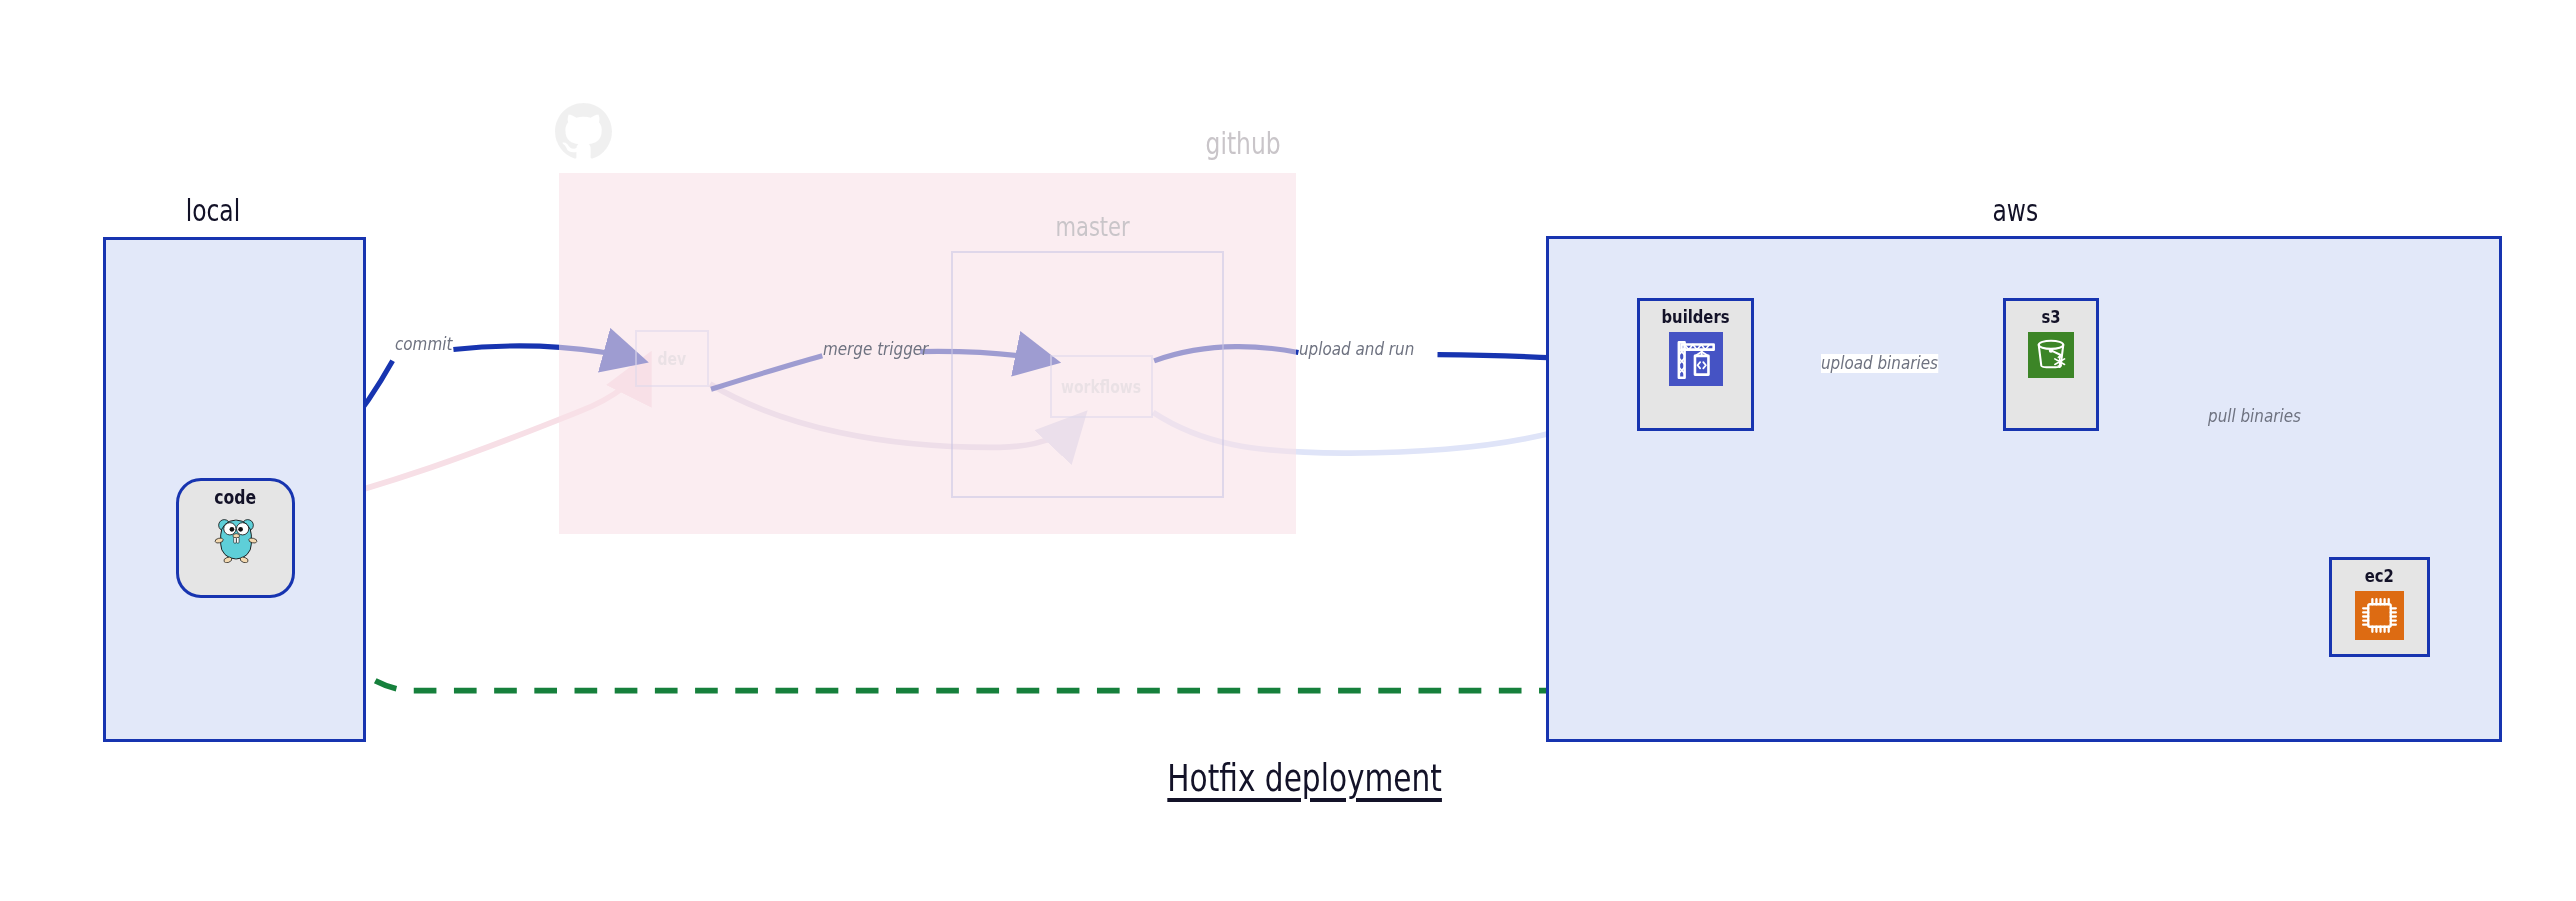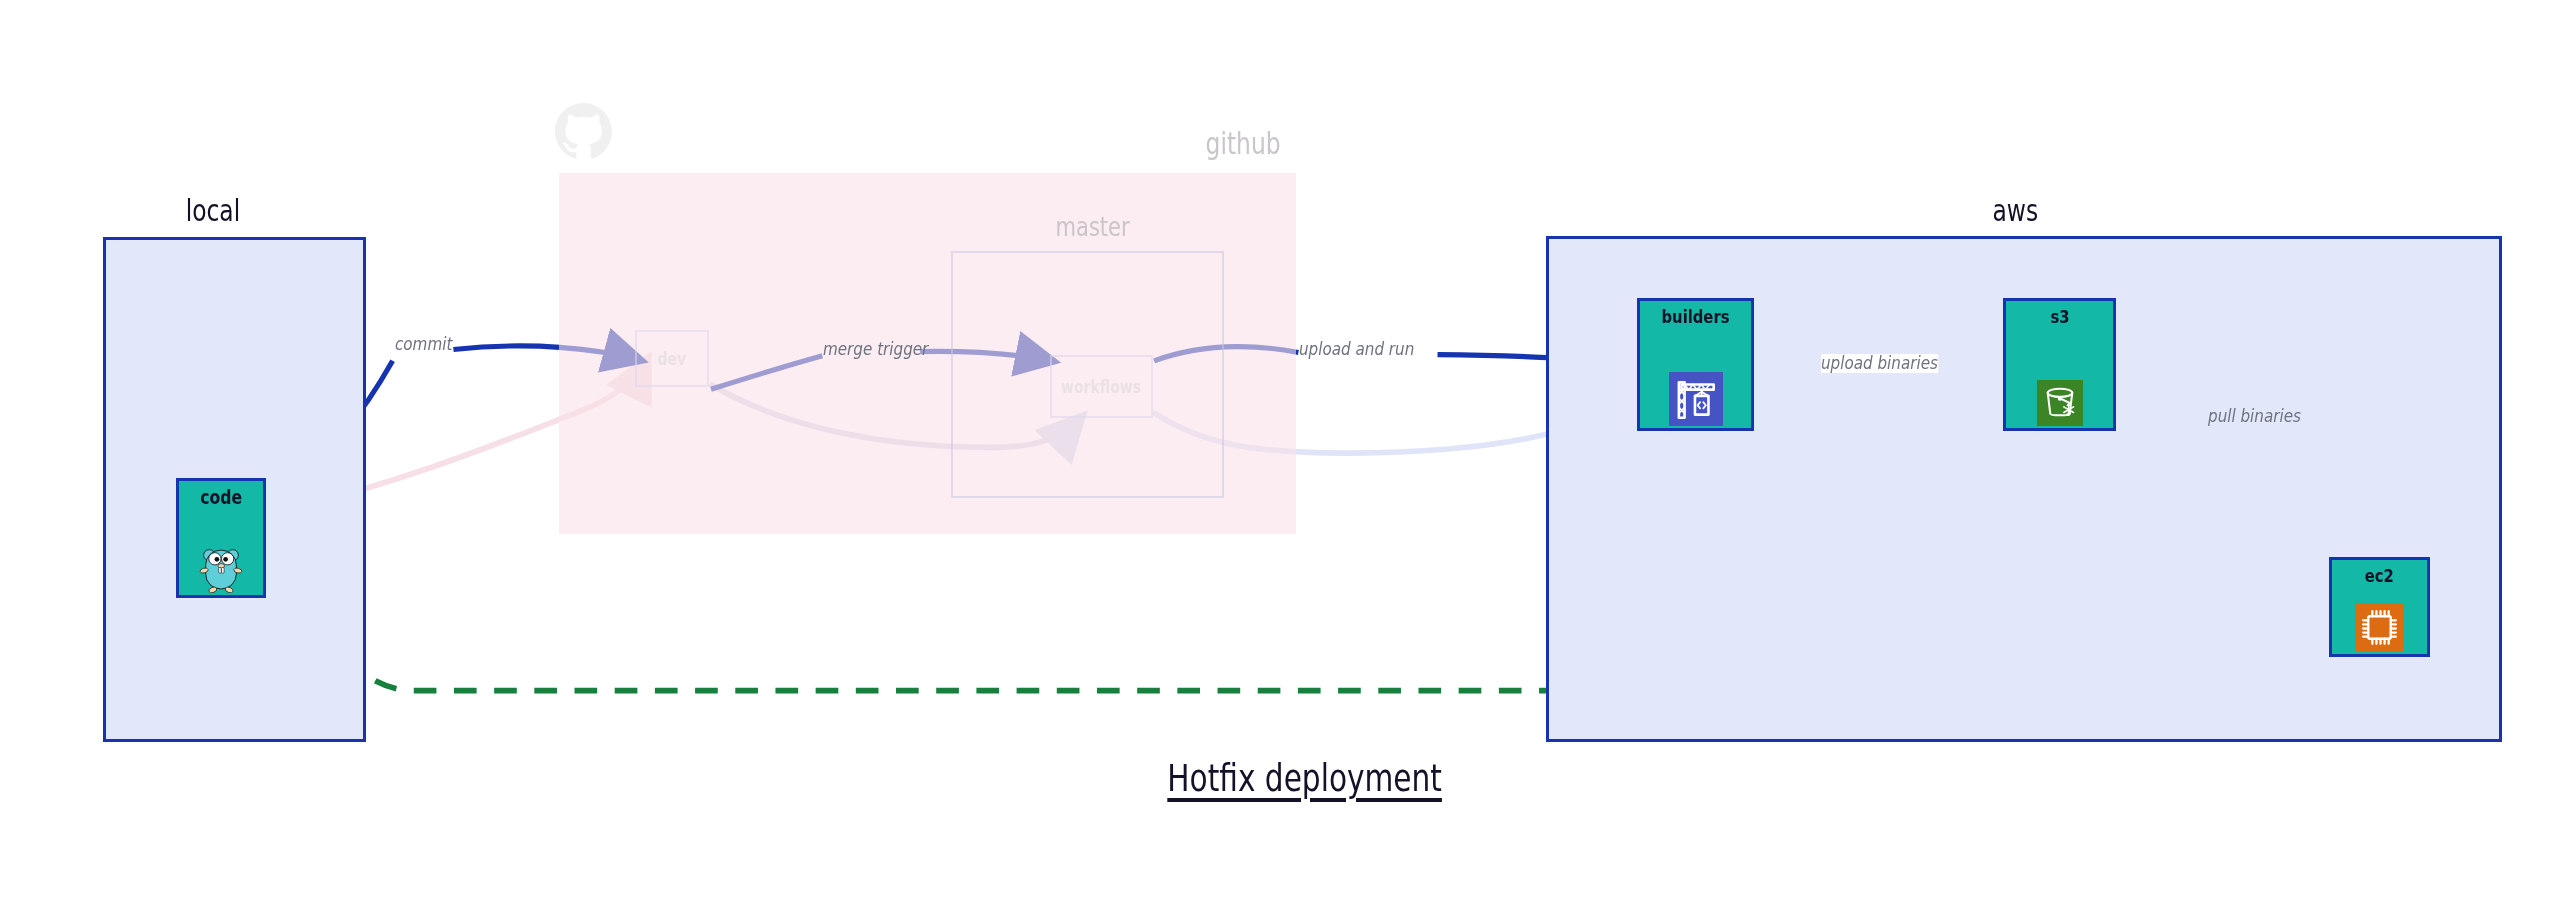--- a/index.html
+++ b/index.html
@@ -42,26 +42,25 @@
     transform: scaleX(0.78);
   }
   .cluster-label.dim {
     color: #c9c5c9;
   }
 
   
   .node {
     position: absolute;
     box-sizing: border-box;
-    background: #14b8a6;
+    background: #e5e5e5;
     border: 3.6px solid #1734b0;
     display: flex;
     flex-direction: column;
     align-items: center;
-    justify-content: space-between;
   }
   .node-dim {
     background: transparent;
     border: 2.6px solid #ded9ec;
     opacity: 0.55;
   }
   .node-title {
     font-family: "DejaVu Sans", sans-serif;
     font-weight: 700;
     color: #131228;
@@ -175,21 +174,21 @@
 
   <div class="cluster cluster-github" style="left:559px; top:173px; width:737px; height:361px;"></div>
   <div class="cluster-label dim" style="left:1195px; top:126px; font-size:30px;">github</div>
 
   <div class="cluster cluster-master" style="left:951px; top:251px; width:273px; height:247px;"></div>
   <div class="cluster-label dim" style="left:1045px; top:211px; font-size:27px;">master</div>
 
   <div class="cluster cluster-aws" style="left:1546px; top:236px; width:956px; height:506px;"></div>
   <div class="cluster-label" style="left:1986px; top:193px; font-size:30px;">aws</div>
 
-  <div class="node" style="left:176px; top:478px; width:90px; height:120px;">
+  <div class="node" style="left:176px; top:478px; width:119px; height:120px;border-radius:25px;">
     <div class="node-title" style="font-size:19.6px;">code</div>
     <div class="node-icon">
       <svg width="44" height="49" viewBox="0 0 86 96">
 
         <ellipse cx="20" cy="22" rx="11" ry="11" fill="#5ecfd8" stroke="#111" stroke-width="1.6"></ellipse>
         <ellipse cx="66" cy="22" rx="11" ry="11" fill="#5ecfd8" stroke="#111" stroke-width="1.6"></ellipse>
 
         <rect x="13" y="12" width="60" height="76" rx="29" fill="#5ecfd8" stroke="#111" stroke-width="1.8"></rect>
 
         <ellipse cx="10" cy="52" rx="8" ry="4.5" fill="#f3d9b0" stroke="#111" stroke-width="1.3" transform="rotate(-14 10 52)"></ellipse>
@@ -237,21 +236,21 @@
 
           <path d="M50 46 L76 46 L76 82 L50 82 Z"></path>
           <path d="M50 46 L63 38 L76 46" stroke-width="3.4"></path>
 
           <path d="M60 58 L55 64 L60 70 M66 58 L71 64 L66 70" stroke-width="3.4" stroke-linecap="round"></path>
         </g>
       </svg>
     </div>
   </div>
 
-  <div class="node" style="left:2003px; top:298px; width:113px; height:133px;">
+  <div class="node" style="left:2003px; top:298px; width:96px; height:133px;">
     <div class="node-title" style="font-size:18.5px;">s3</div>
     <div class="node-icon">
       <svg width="46" height="46" viewBox="0 0 90 90">
         <rect x="0" y="0" width="90" height="90" fill="#3c8527"></rect>
         <g fill="none" stroke="#ffffff" stroke-width="4" stroke-linecap="round" stroke-linejoin="round">
           <ellipse cx="45" cy="25" rx="24" ry="8"></ellipse>
           <path d="M21 25 L26 66 C26 70, 64 70, 64 66 L69 25"></path>
           <circle cx="45" cy="36" r="2.4" fill="#ffffff"></circle>
           <path d="M45 36 L64 45"></path>
 

